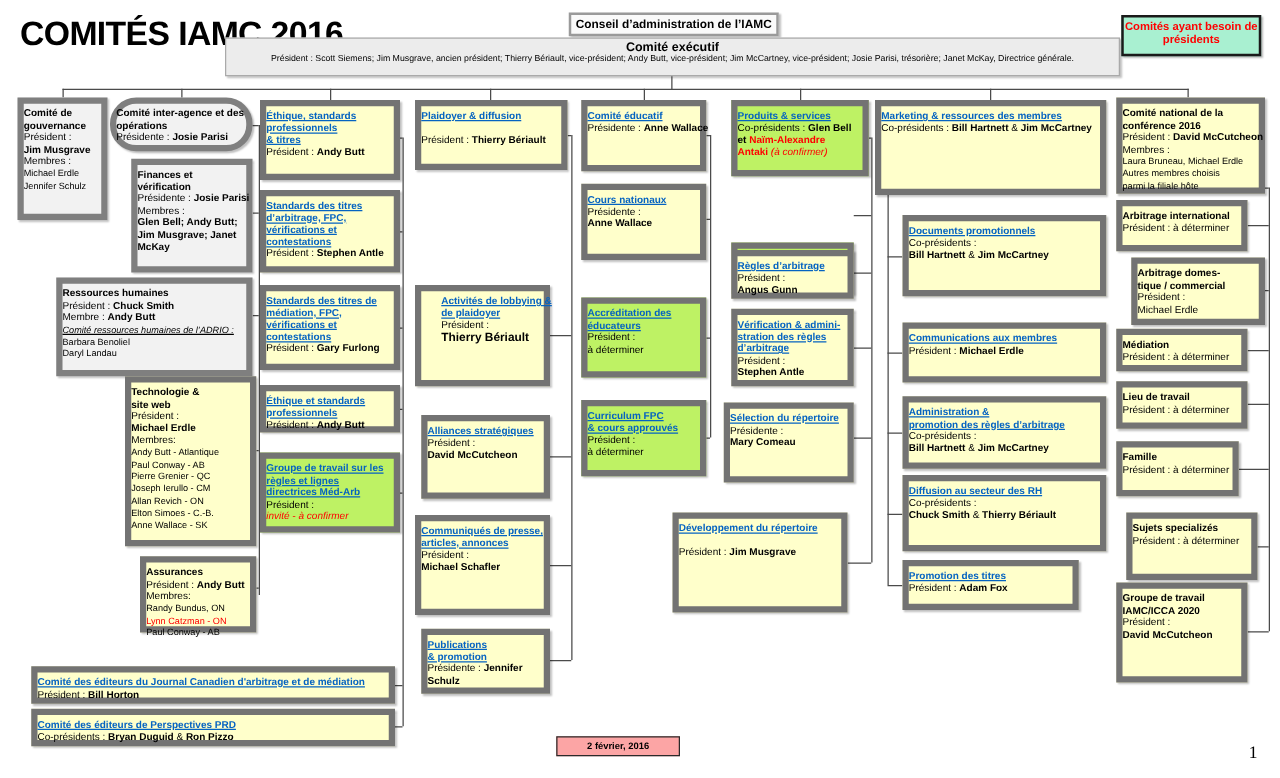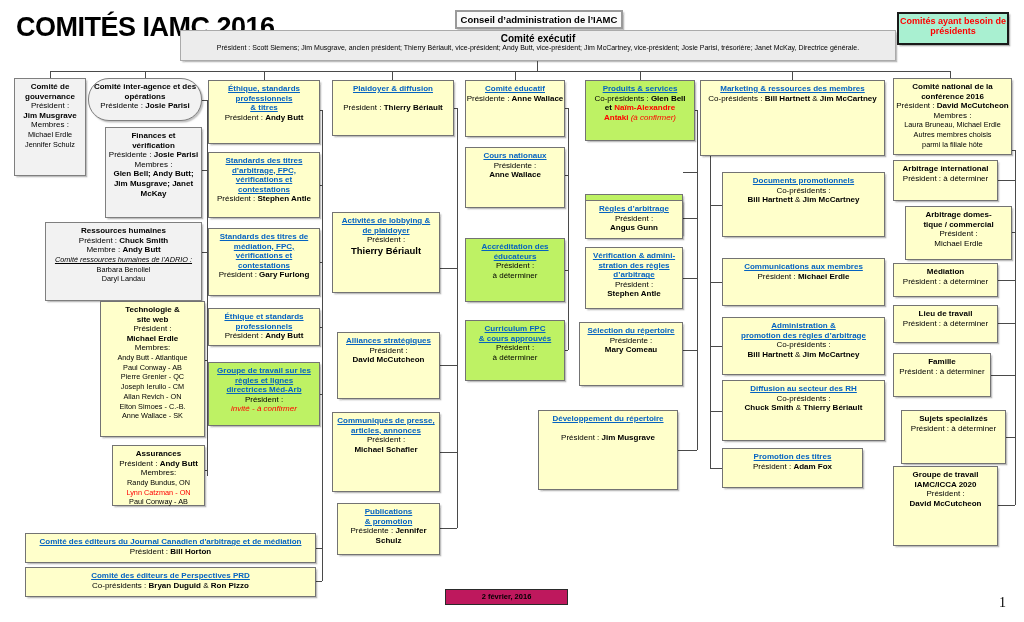--- a/index.html
+++ b/index.html
@@ -5,23 +5,23 @@
   *{margin:0;padding:0;box-sizing:border-box}
   html,body{width:1024px;height:622px}
   body{position:relative;background:#fff;font-family:"Liberation Sans",sans-serif;overflow:hidden}
   #canvas{position:absolute;left:0;top:0;width:1024px;height:622px}
   h1.title{position:absolute;left:16px;top:12px;font-size:27px;font-weight:bold;color:#000;letter-spacing:-0.5px}
   .conseil{position:absolute;left:455px;top:10px;width:168px;height:19px;background:#fafafa;border:2px solid #9a9a9a;font-size:9.5px;font-weight:bold;text-align:center;line-height:15px;box-shadow:1.5px 1.5px 1.5px rgba(0,0,0,.25)}
   .executif{position:absolute;left:180px;top:30px;width:716px;height:31px;background:#ececec;border:1px solid #aaa;text-align:center;box-shadow:1.5px 1.5px 1.5px rgba(0,0,0,.25);padding-top:2px}
   .exec-title{font-size:10px;font-weight:bold}
   .exec-desc{font-size:7px;white-space:nowrap}
   .besoin{position:absolute;left:897px;top:12px;width:112px;height:33px;background:#a9f0d1;border:2px solid #1a1a1a;text-align:center;padding-top:2px;font-size:9px;font-weight:bold;color:#f00;box-shadow:1.5px 1.5px 1.5px rgba(0,0,0,.3)}
-  .datebox{position:absolute;left:445px;top:589px;width:123px;height:16px;background:#be185d;border:1px solid #2a2a2a;text-align:center;font-size:7.5px;font-weight:bold;line-height:14px}
+  .datebox{position:absolute;left:445px;top:589px;width:99px;height:16px;background:#fca5a5;border:1px solid #2a2a2a;text-align:center;font-size:7.5px;font-weight:bold;line-height:14px}
   .pagenum{position:absolute;left:999px;top:595px;font-family:"Liberation Serif",serif;font-size:14px}
-  .box{position:absolute;border:1px solid #737373;text-align:center;padding-top:3px;font-size:8px;line-height:1.2;background:#fff;box-shadow:1.5px 1.5px 1.5px rgba(0,0,0,.25)}
+  .box{position:absolute;border:5px solid #737373;padding-top:3px;font-size:8px;line-height:1.2;background:#fff;box-shadow:1.5px 1.5px 1.5px rgba(0,0,0,.25)}
   .f-yellow{background:#ffffcb}
   .f-green{background:#bef264}
   .f-gray{background:#f2f2f2;border-color:#7f7f7f}
   .ln{min-height:9px;white-space:nowrap}
   .s-n{color:#000}
   .s-b{color:#000;font-weight:bold}
   .s-B{color:#000;font-weight:bold;font-size:9.5px}
   .s-s{color:#000;font-size:7.3px}
   .s-l{color:#0563c1;font-weight:bold;text-decoration:underline;cursor:pointer}
   .s-rs{color:#f00;font-size:7.3px}
@@ -194,21 +194,21 @@
       <div class="ln"><span class="s-l">règles et lignes</span></div>
       <div class="ln"><span class="s-l">directrices Méd-Arb</span></div>
       <div class="ln"><span class="s-n">Président :</span></div>
       <div class="ln"><span class="s-ri">invité - à confirmer</span></div>
     </div>
     <div class="box f-yellow" style="left: 332px; top: 80px; width: 122px; height: 56px;">
       <div class="ln"><span class="s-l">Plaidoyer &amp; diffusion</span></div>
       <div class="ln"><span class="s-n"></span></div>
       <div class="ln"><span class="s-n">Président : </span><span class="s-b">Thierry Bériault</span></div>
     </div>
-    <div class="box f-yellow" style="left: 332px; top: 212px; width: 108px; height: 81px;">
+    <div class="box f-yellow" style="left: 332px; top: 228px; width: 108px; height: 81px; padding-left: 16px;">
       <div class="ln"><span class="s-l">Activités de lobbying &amp;</span></div>
       <div class="ln"><span class="s-l">de plaidoyer</span></div>
       <div class="ln"><span class="s-n">Président :</span></div>
       <div class="ln"><span class="s-B">Thierry Bériault</span></div>
     </div>
     <div class="box f-yellow" style="left: 337px; top: 332px; width: 103px; height: 67px;">
       <div class="ln"><span class="s-l">Alliances stratégiques</span></div>
       <div class="ln"><span class="s-n">Président :</span></div>
       <div class="ln"><span class="s-b">David McCutcheon</span></div>
     </div>

